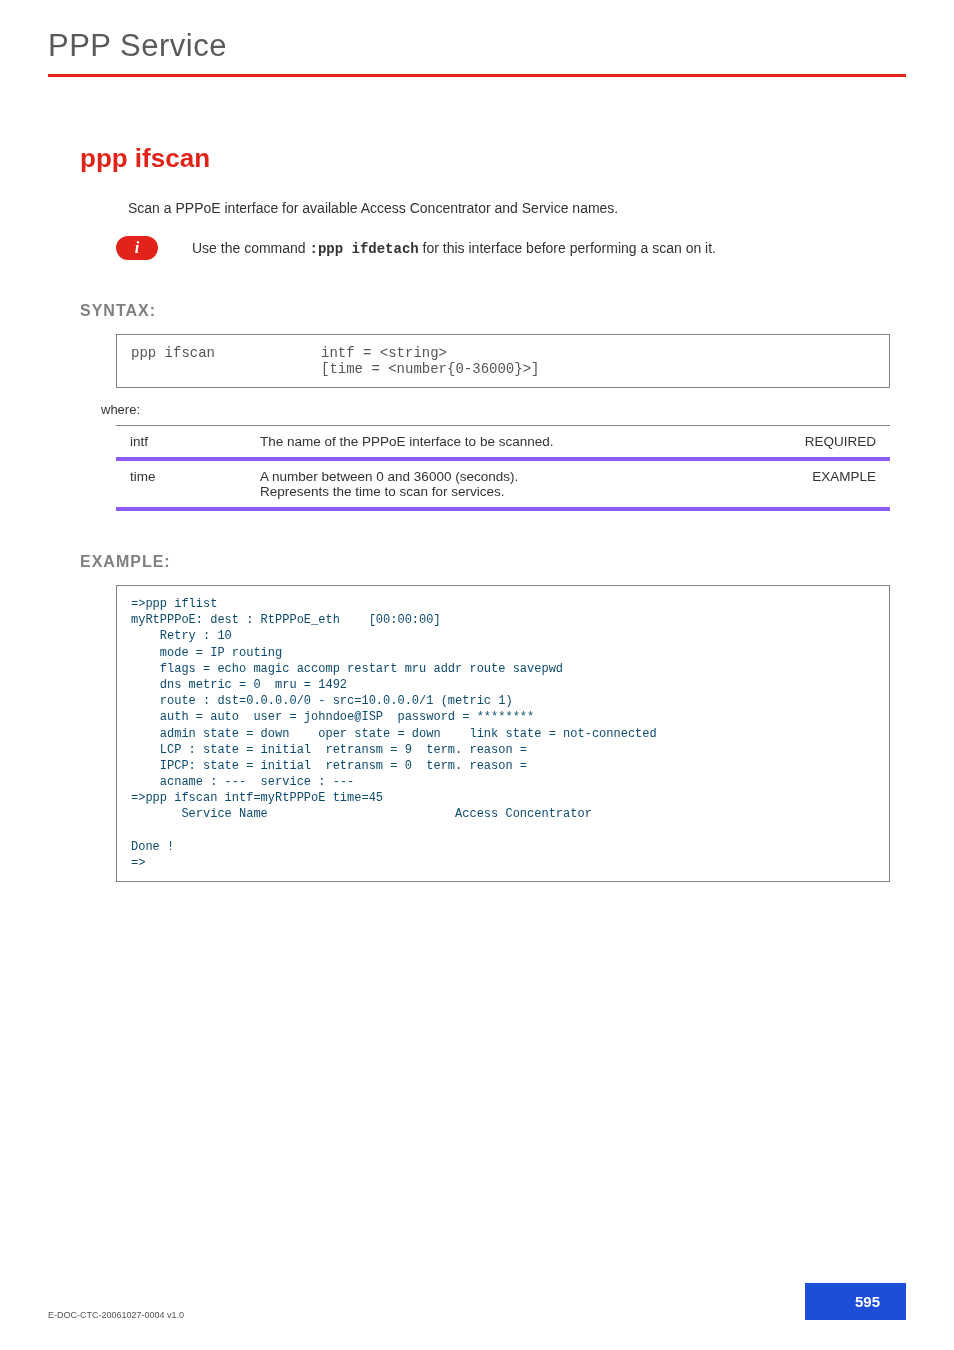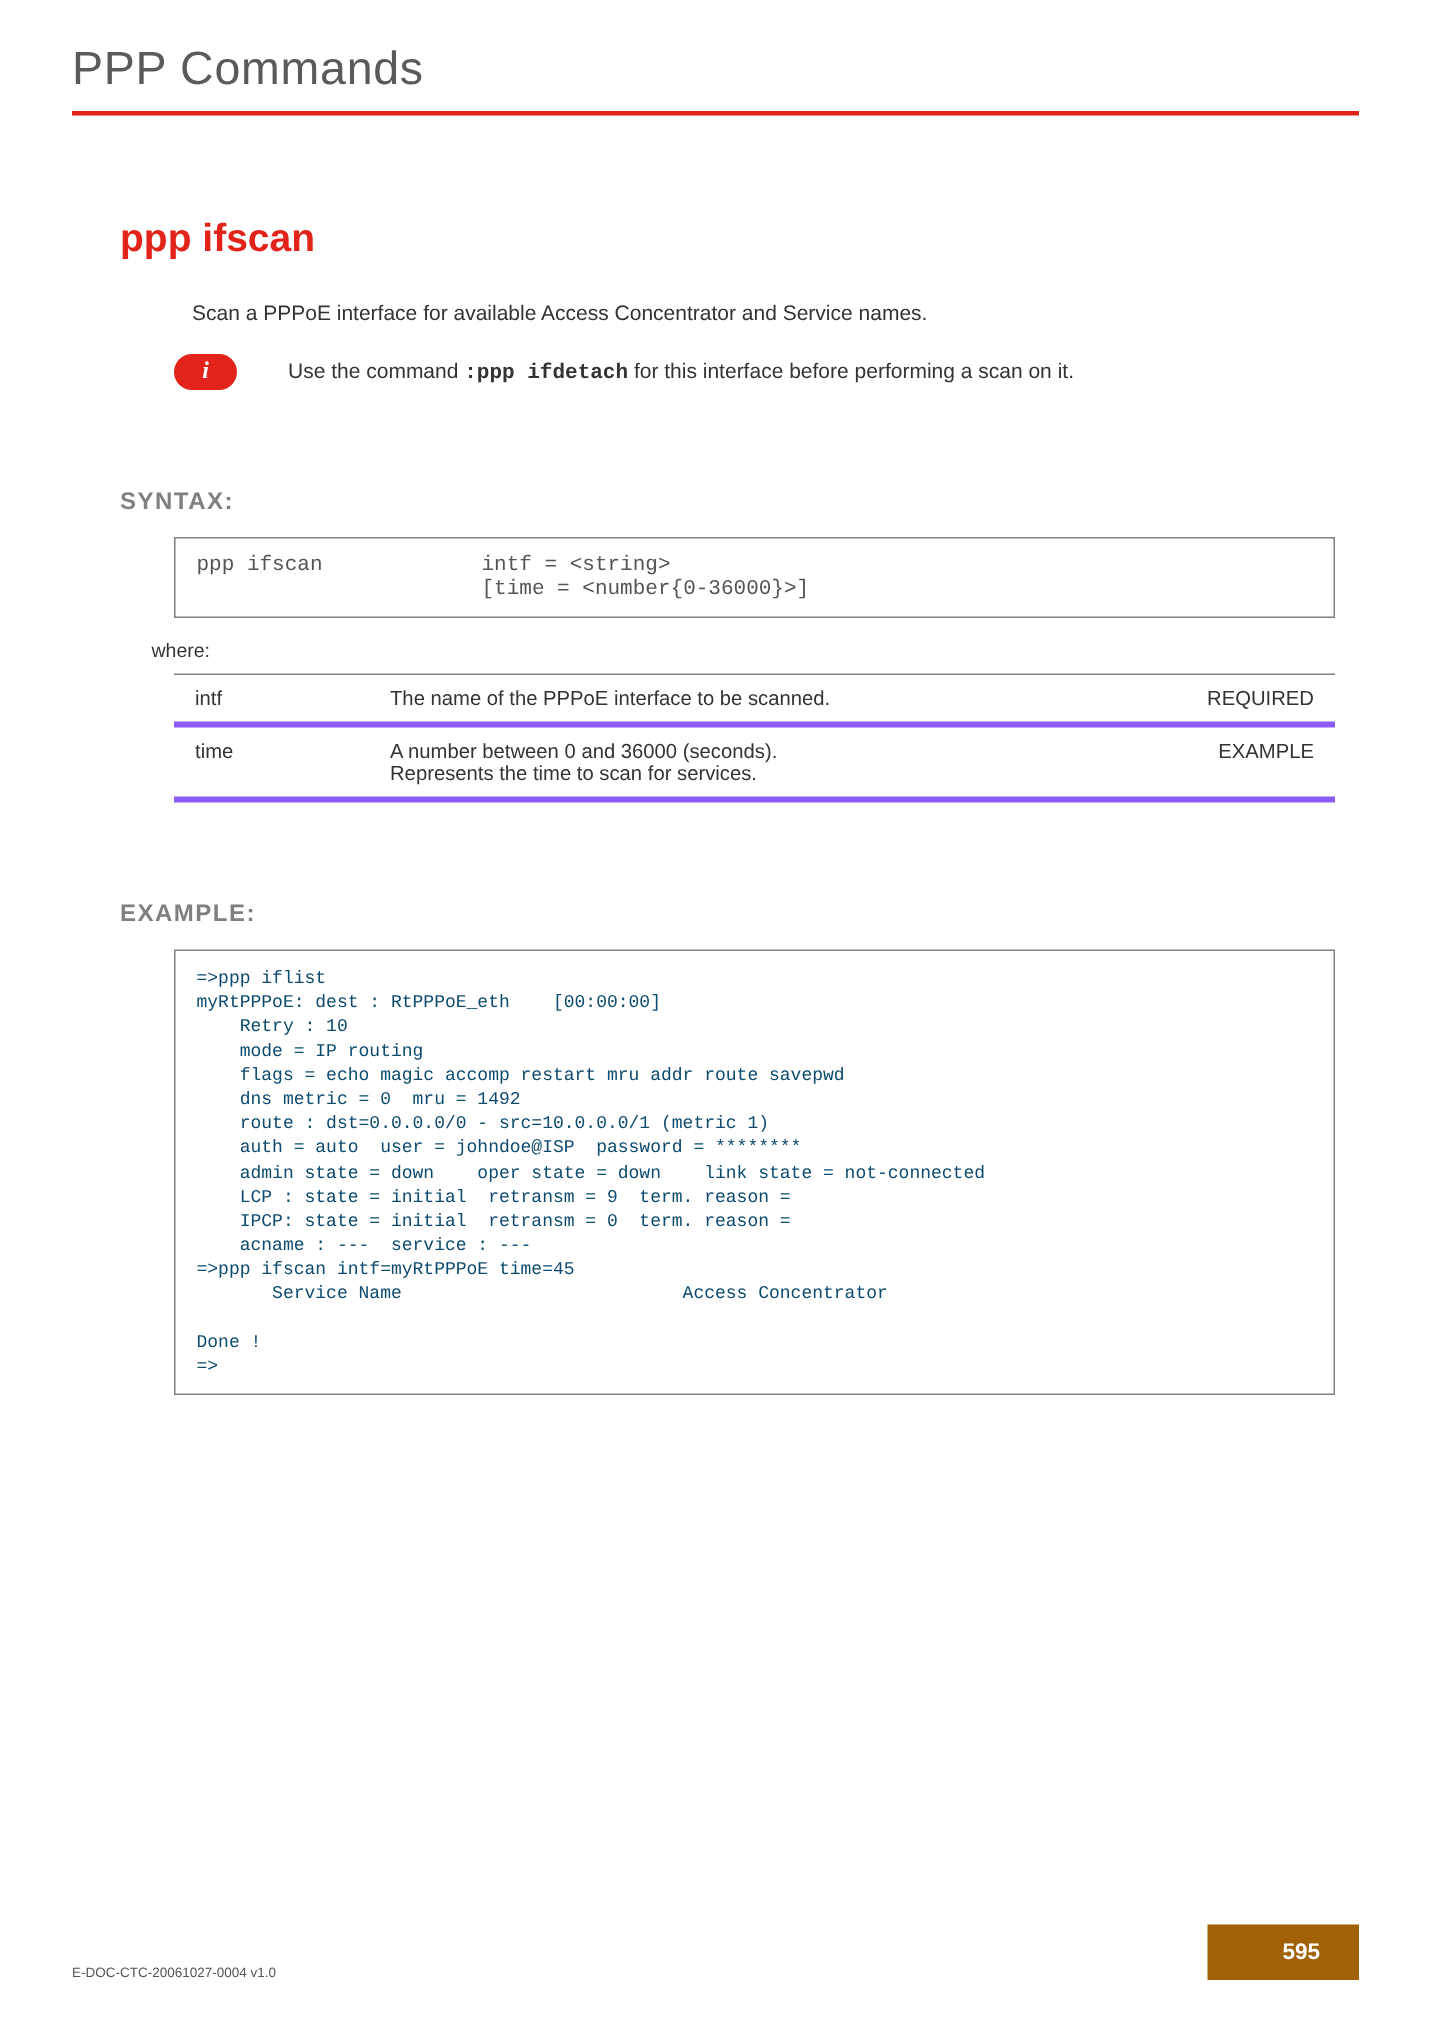--- a/index.html
+++ b/index.html
@@ -69,21 +69,21 @@
   }
   .mono-inline {
     font-family: "Courier New", monospace;
     font-weight: 700;
   }
   .section-heading {
     color: #808080;
     font-size: 16px;
     font-weight: 700;
     letter-spacing: 1px;
-    margin-top: 66px;
+    margin-top: 42px;
     margin-bottom: 14px;
   }
   .syntax-box {
     border: 1px solid #808080;
     padding: 10px 14px;
     margin-left: 36px;
     font-family: "Courier New", monospace;
     font-size: 14px;
     color: #555;
     display: flex;
@@ -132,32 +132,32 @@
     right: 48px;
     display: flex;
     justify-content: space-between;
     align-items: flex-end;
   }
   .doc-id {
     font-size: 9px;
     color: #555;
   }
   .page-badge {
-    background: #a16207;
+    background: #1d4ed8;
     color: #fff;
     font-weight: 700;
     font-size: 15px;
     padding: 10px 26px 10px 50px;
   }
 </style>
 </head>
 <body>
 
 <div class="header">
-  <div class="chapter-title">PPP Commands</div>
+  <div class="chapter-title">PPP Service</div>
   <hr class="header-rule">
 </div>
 
 <div class="content">
   <div class="cmd-title">ppp ifscan</div>
 
   <div class="intro">Scan a PPPoE interface for available Access Concentrator and Service names.</div>
 
   <div class="note-row">
     <div class="info-badge">i</div>

